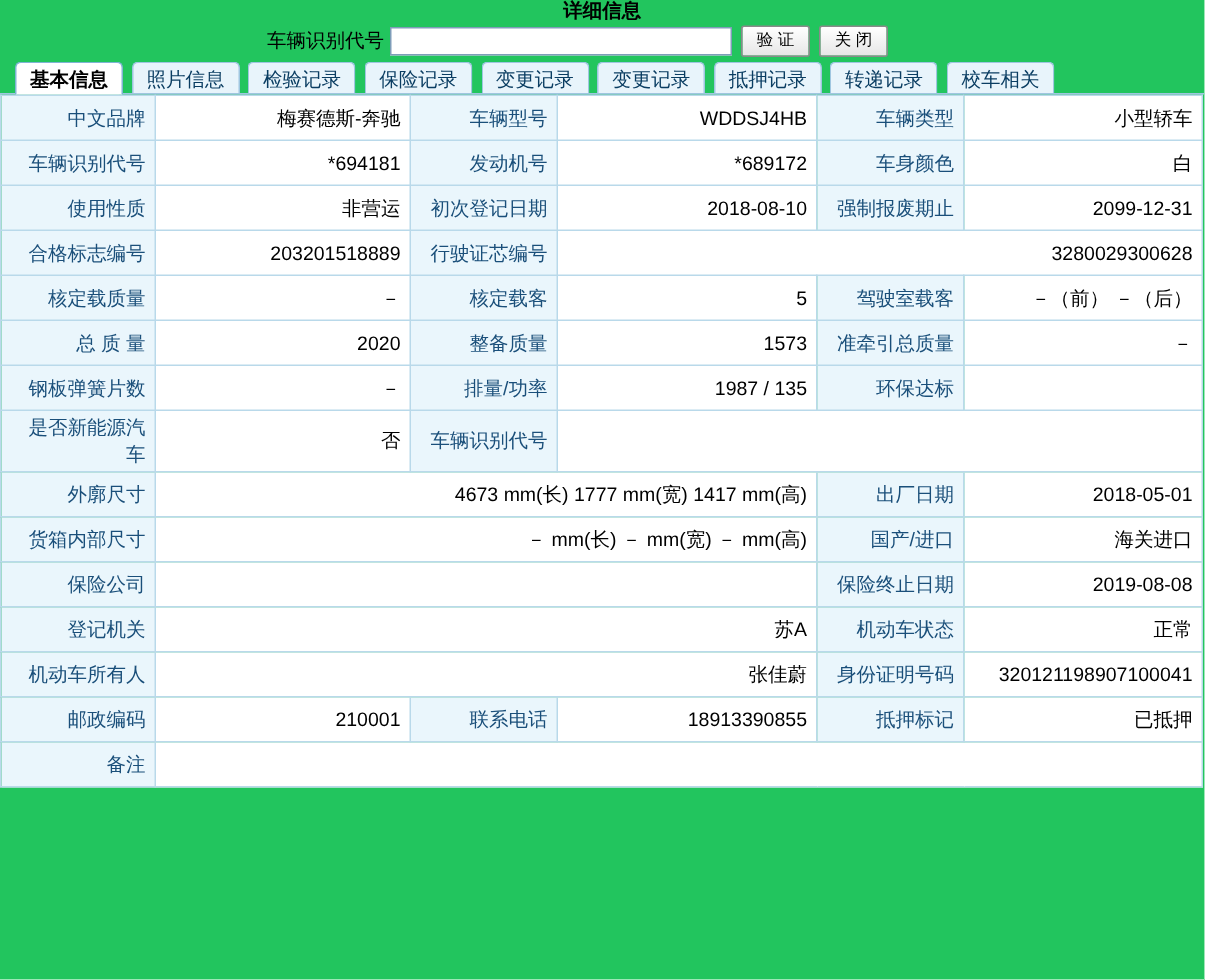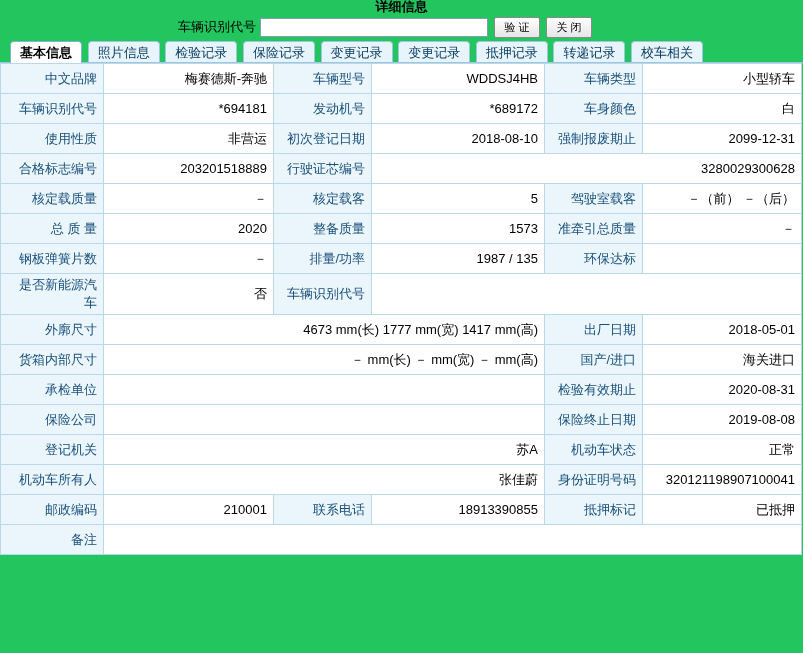--- a/index.html
+++ b/index.html
@@ -244,26 +244,20 @@
         <td class="lbl">出厂日期</td>
         <td class="val">2018-05-01</td>
       </tr>
       <tr>
         <td class="lbl">货箱内部尺寸</td>
         <td class="val" colspan="3">－ mm(长) － mm(宽) － mm(高)</td>
         <td class="lbl">国产/进口</td>
         <td class="val">海关进口</td>
       </tr>
       <tr>
-        <td class="lbl">承检单位</td>
-        <td class="val" colspan="3"></td>
-        <td class="lbl">检验有效期止</td>
-        <td class="val">2020-08-31</td>
-      </tr>
-      <tr>
         <td class="lbl">保险公司</td>
         <td class="val" colspan="3"></td>
         <td class="lbl">保险终止日期</td>
         <td class="val">2019-08-08</td>
       </tr>
       <tr>
         <td class="lbl">登记机关</td>
         <td class="val" colspan="3">苏A</td>
         <td class="lbl">机动车状态</td>
         <td class="val">正常</td>

